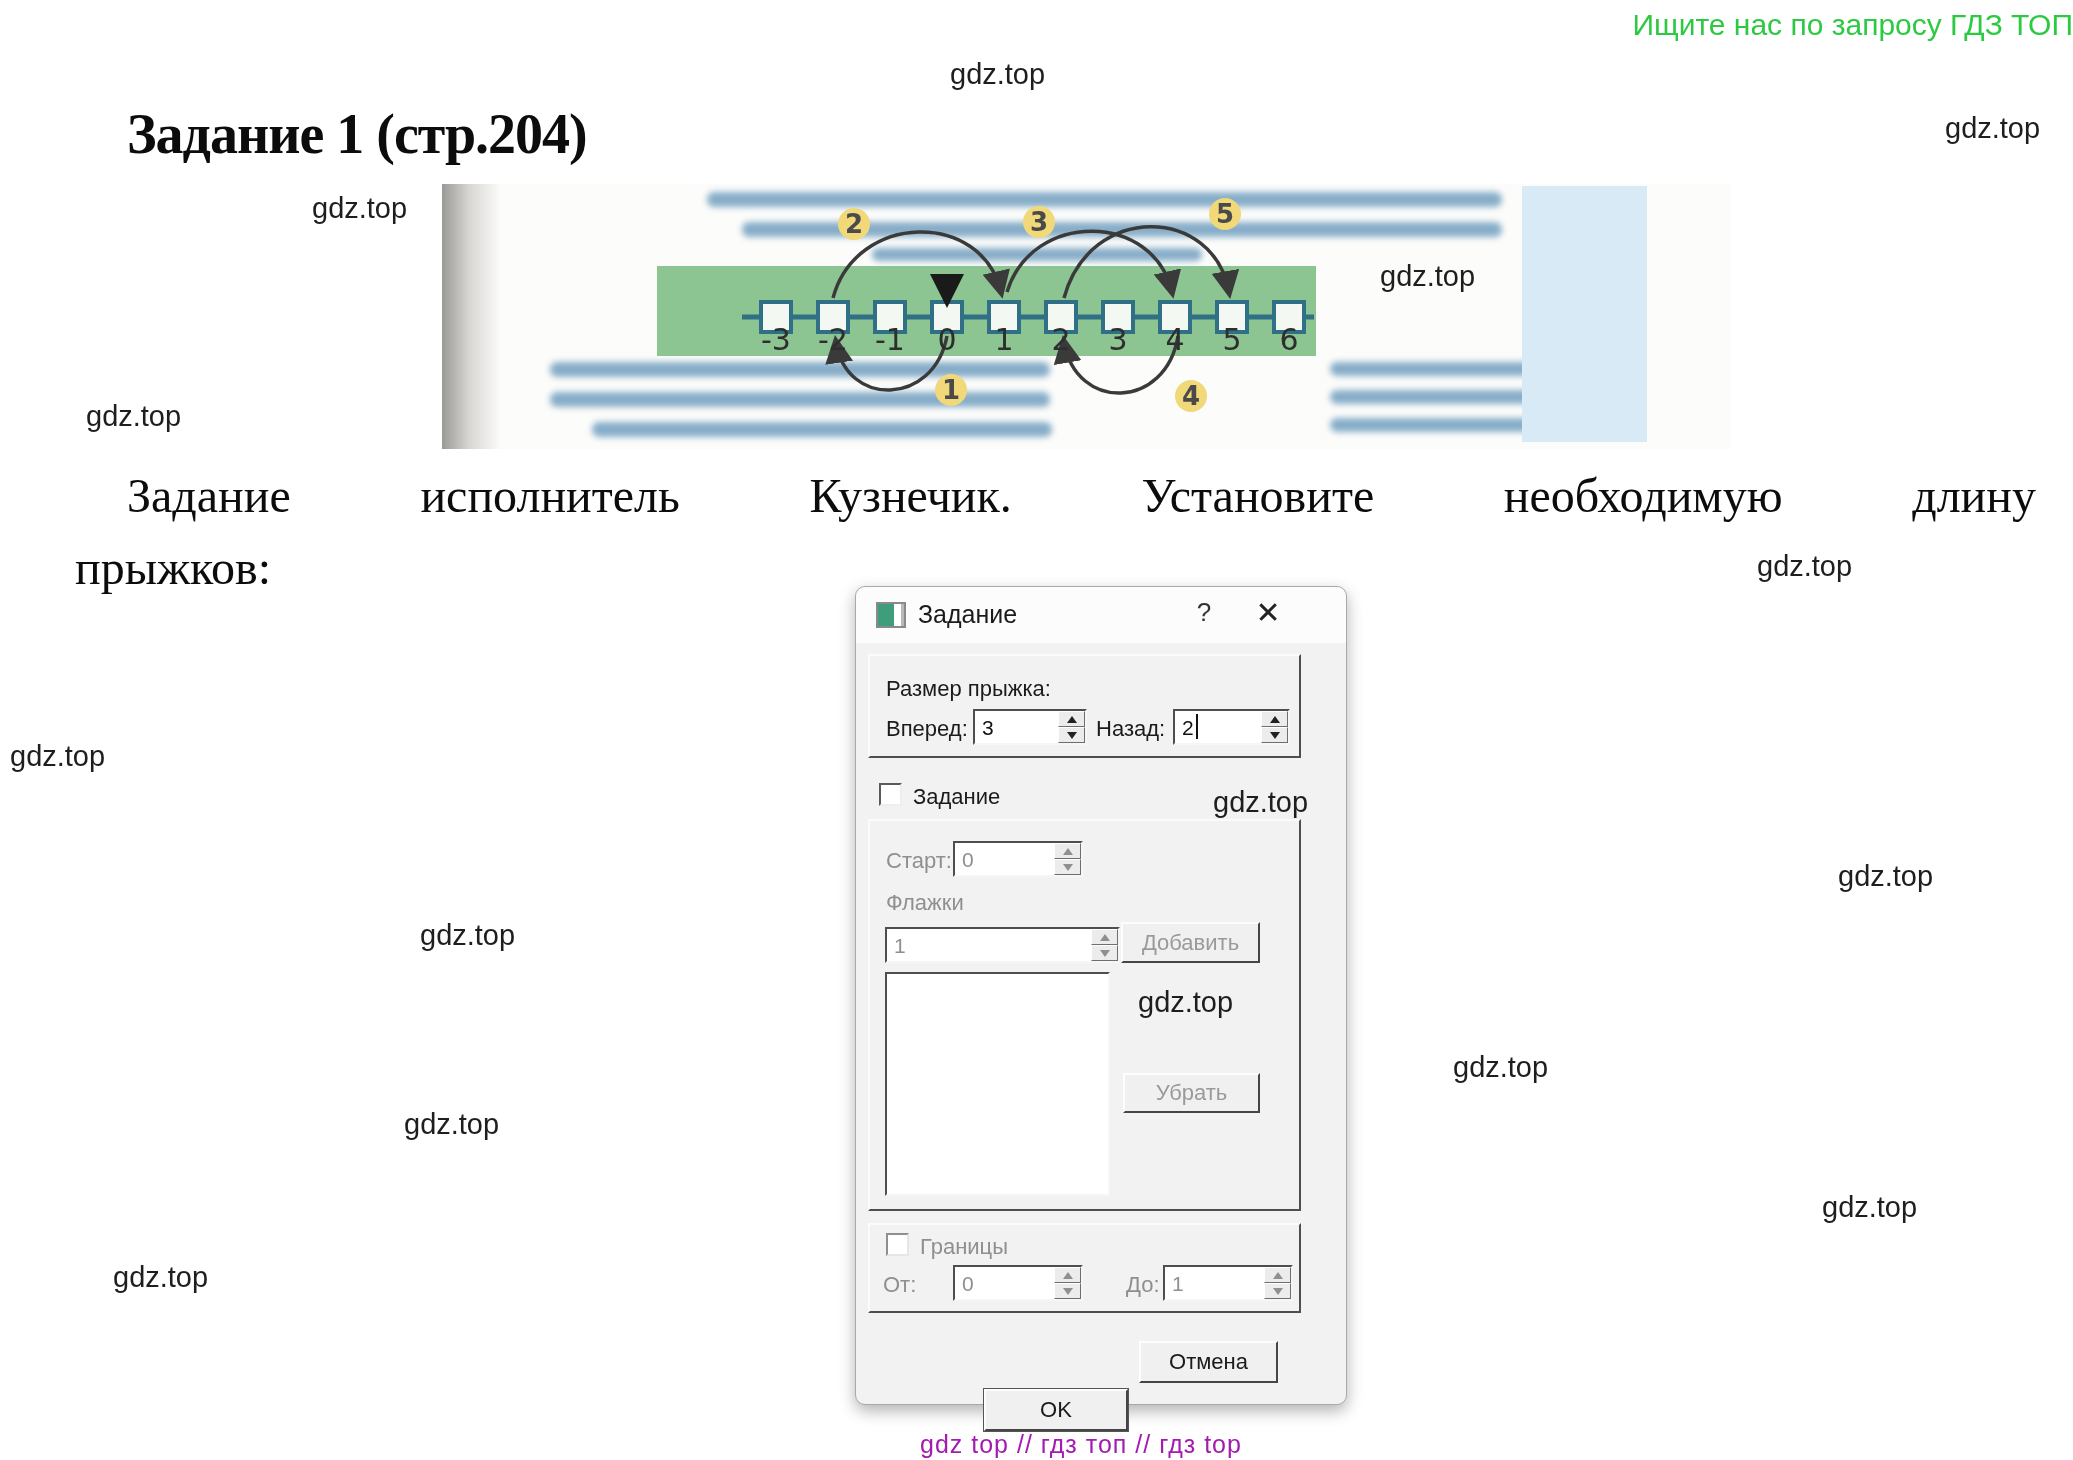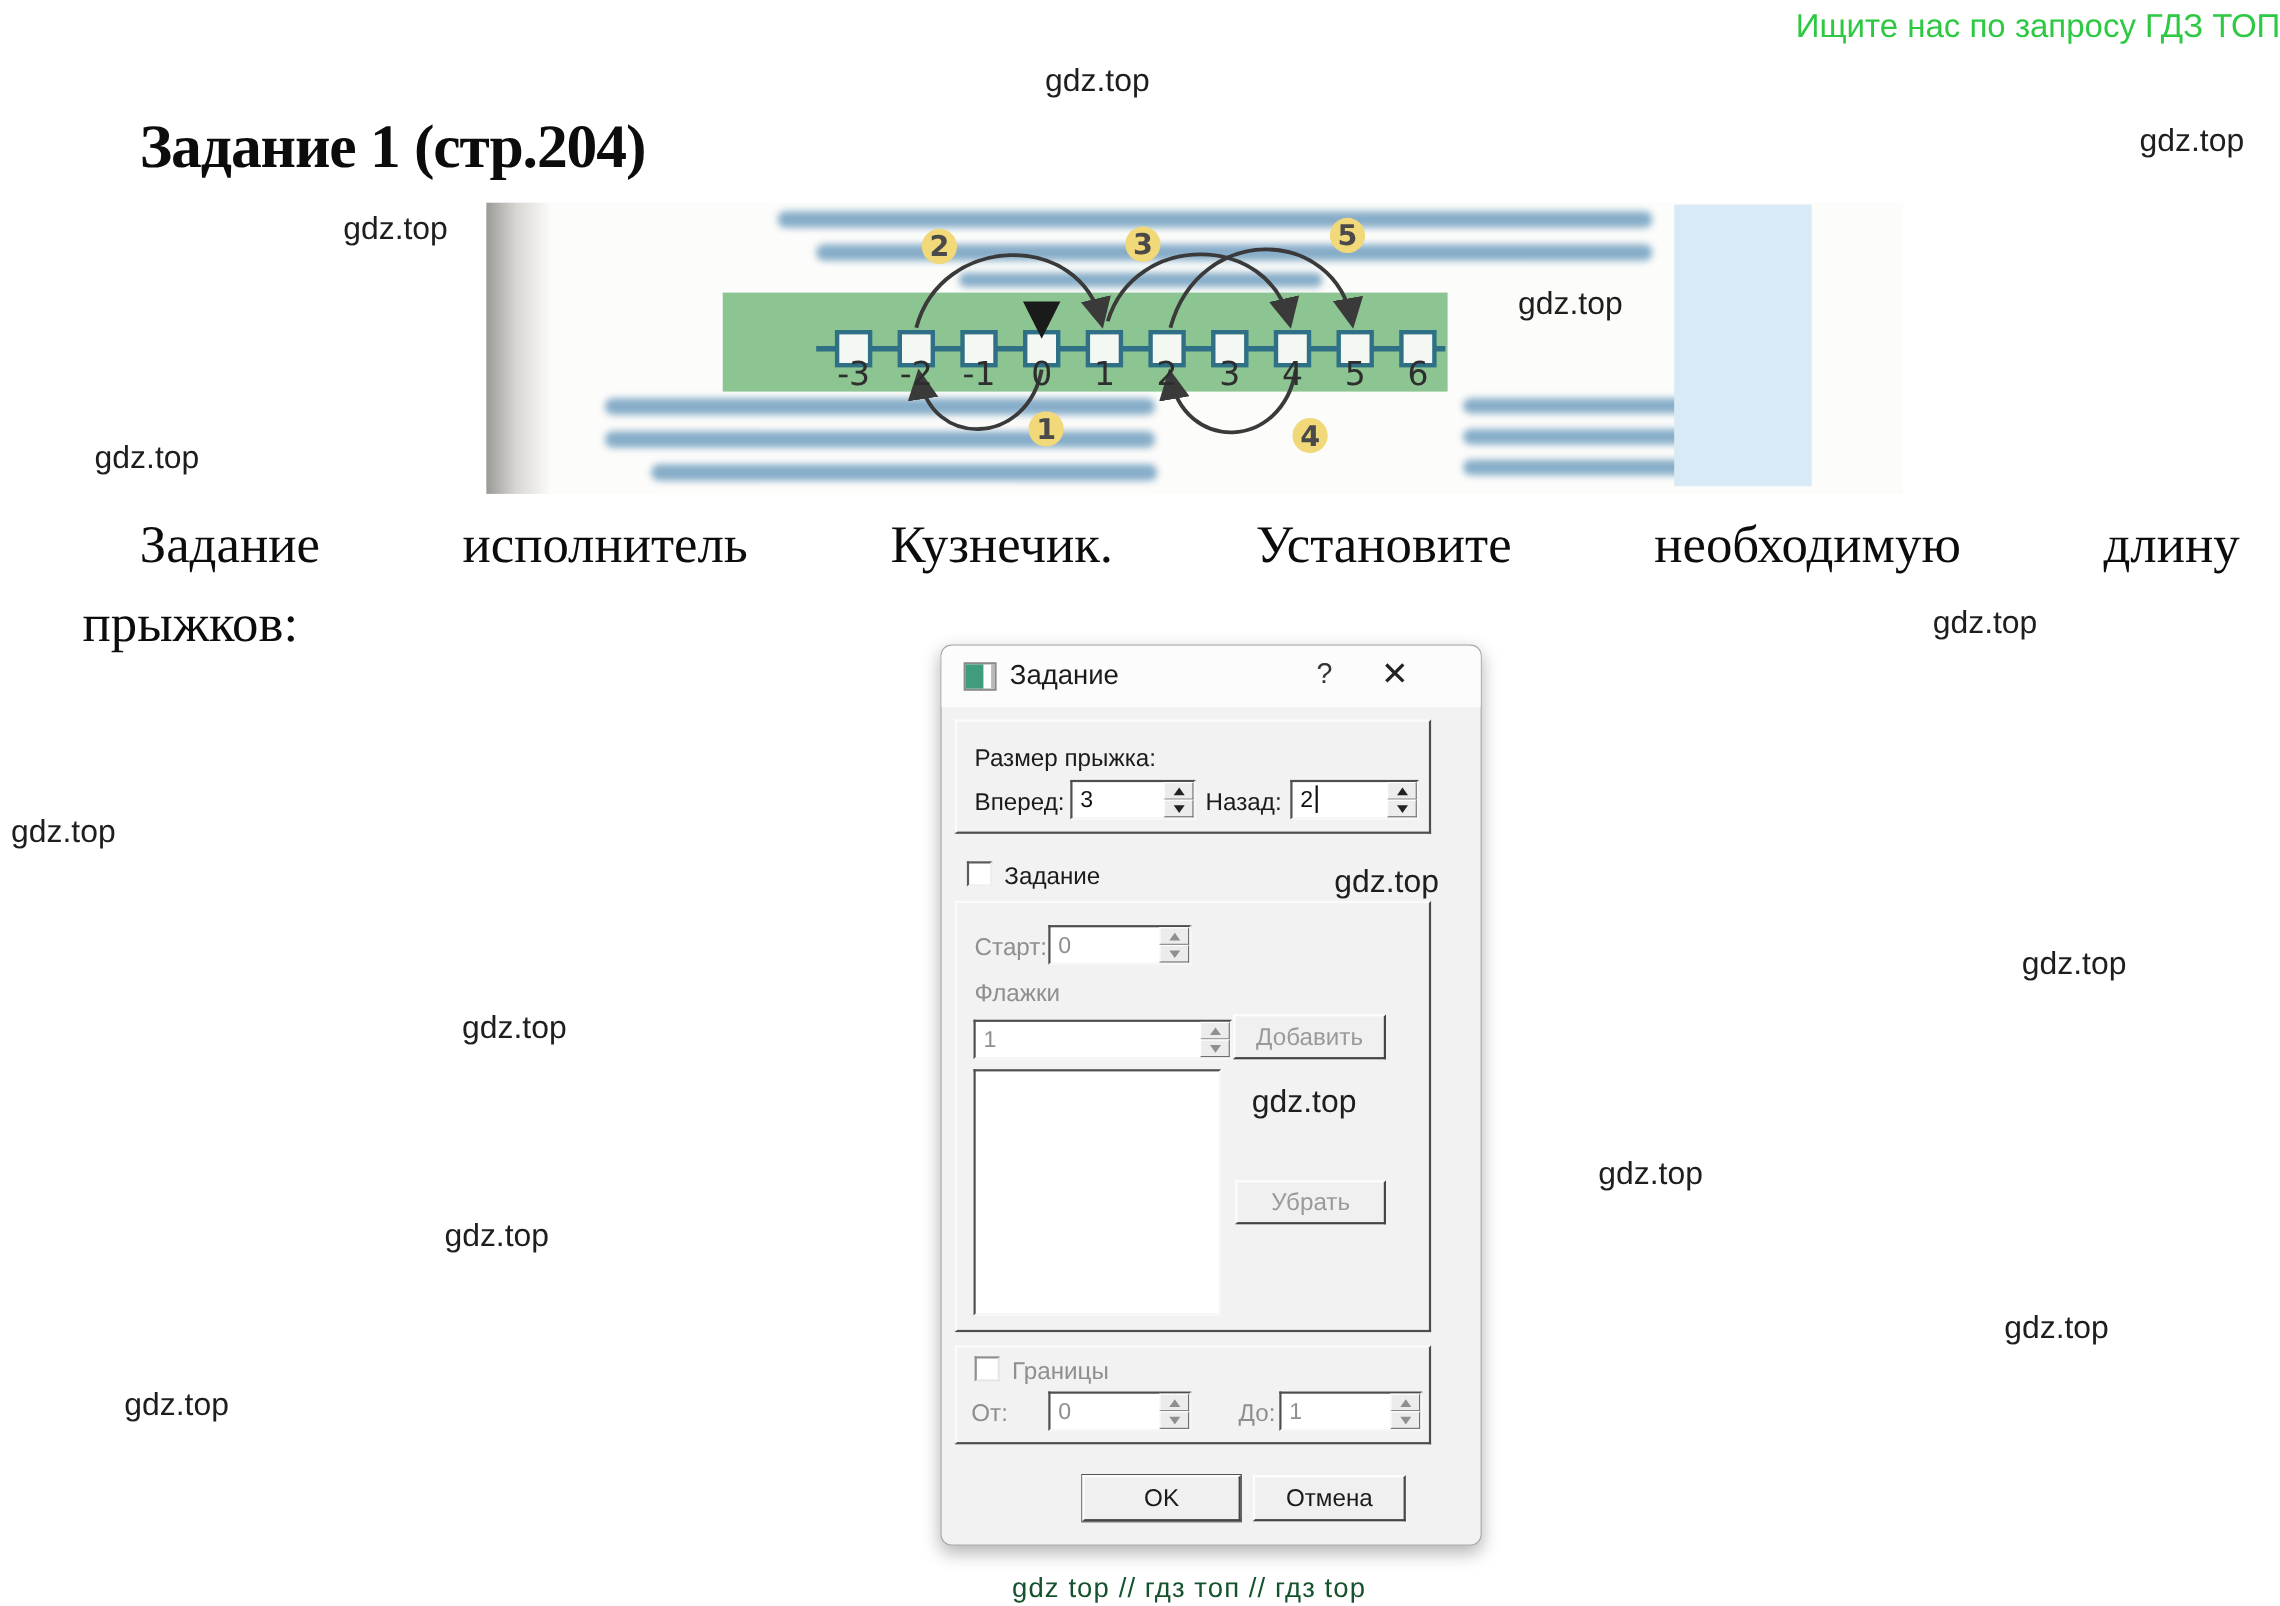--- a/index.html
+++ b/index.html
@@ -18,21 +18,21 @@
                  justify-content:space-between; font-family:"Liberation Serif",serif;
                  font-size:48px; color:#0c0c0c; }
   .instr-line2 { position:absolute; left:75px; top:540px; font-family:"Liberation Serif",serif;
                  font-size:48px; color:#0c0c0c; }
 
   
   .figure { position:absolute; left:442px; top:184px; width:1288px; height:265px; }
 
   
   .wm { position:absolute; font-size:29px; color:#1e1e1e; z-index:60; white-space:nowrap; }
-  .footer { position:absolute; left:920px; top:1430px; font-size:25px; color:#14532d;
+  .footer { position:absolute; left:920px; top:1430px; font-size:25px; color:#a21caf;
             z-index:60; white-space:nowrap; letter-spacing:1px; }
 
   
   .dialog { position:absolute; left:855px; top:586px; width:492px; height:819px;
             background:#f2f2f2; border:1px solid #a9a9a9; border-radius:10px;
             box-shadow:0 6px 16px rgba(0,0,0,0.30); z-index:40; }
   .titlebar { position:absolute; left:0; top:0; right:0; height:56px; background:#fcfcfc;
               border-radius:10px 10px 0 0; }
   .app-icon { position:absolute; left:20px; top:15px; width:30px; height:26px;
               background:#ffffff; border:2px solid #8a8a8a; }
@@ -68,21 +68,21 @@
 
   .cb { position:absolute; width:23px; height:23px; background:#ffffff; border:2px solid;
         border-color:#5a5a5a #eeeeee #eeeeee #5a5a5a; }
   .cb.dis { border-color:#8f8f8f #e6e6e6 #e6e6e6 #8f8f8f; }
 
   .btn3d { position:absolute; background:#f0f0f0; border:2px solid;
            border-color:#fdfdfd #454545 #454545 #fdfdfd; font-size:22px; color:#1b1b1b;
            display:flex; align-items:center; justify-content:center;
            font-family:"Liberation Sans",sans-serif; }
   .btn3d.dis { color:#9a9a9a; }
-  .btn3d.default { box-shadow:0 0 0 1px #555; }
+  .btn3d.default { box-shadow:0 0 0 1px #555;margin-top:48px; }
 
   .listbox { position:absolute; background:#ffffff; border:2px solid;
              border-color:#4e4e4e #f6f6f6 #f6f6f6 #4e4e4e; }
 </style>
 </head>
 <body>
 
 <div id="canvas">
 
   <div class="promo">Ищите нас по запросу ГДЗ ТОП</div>

